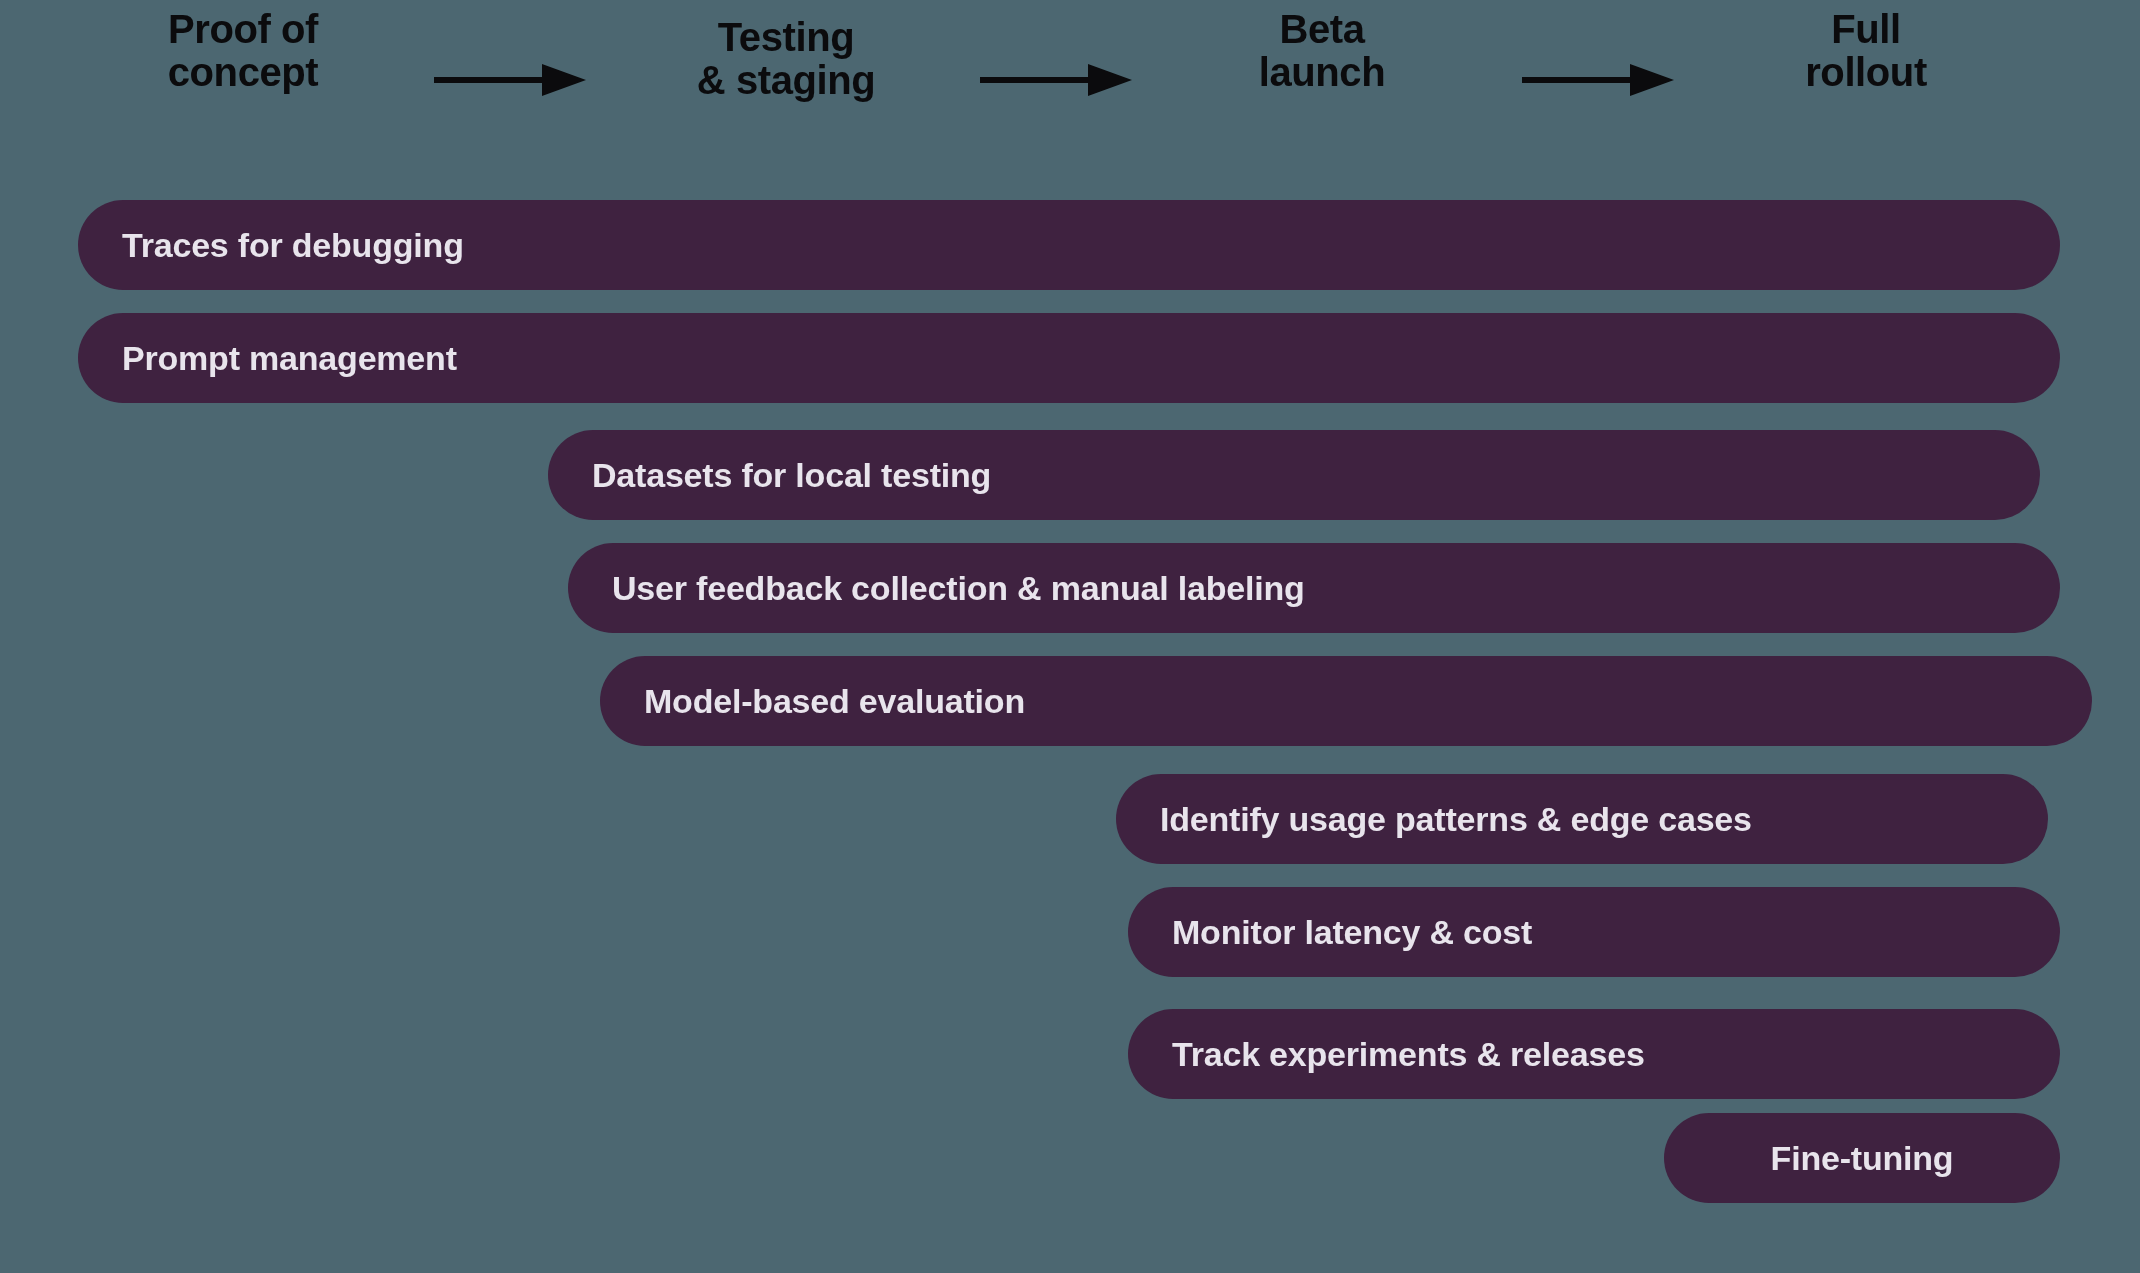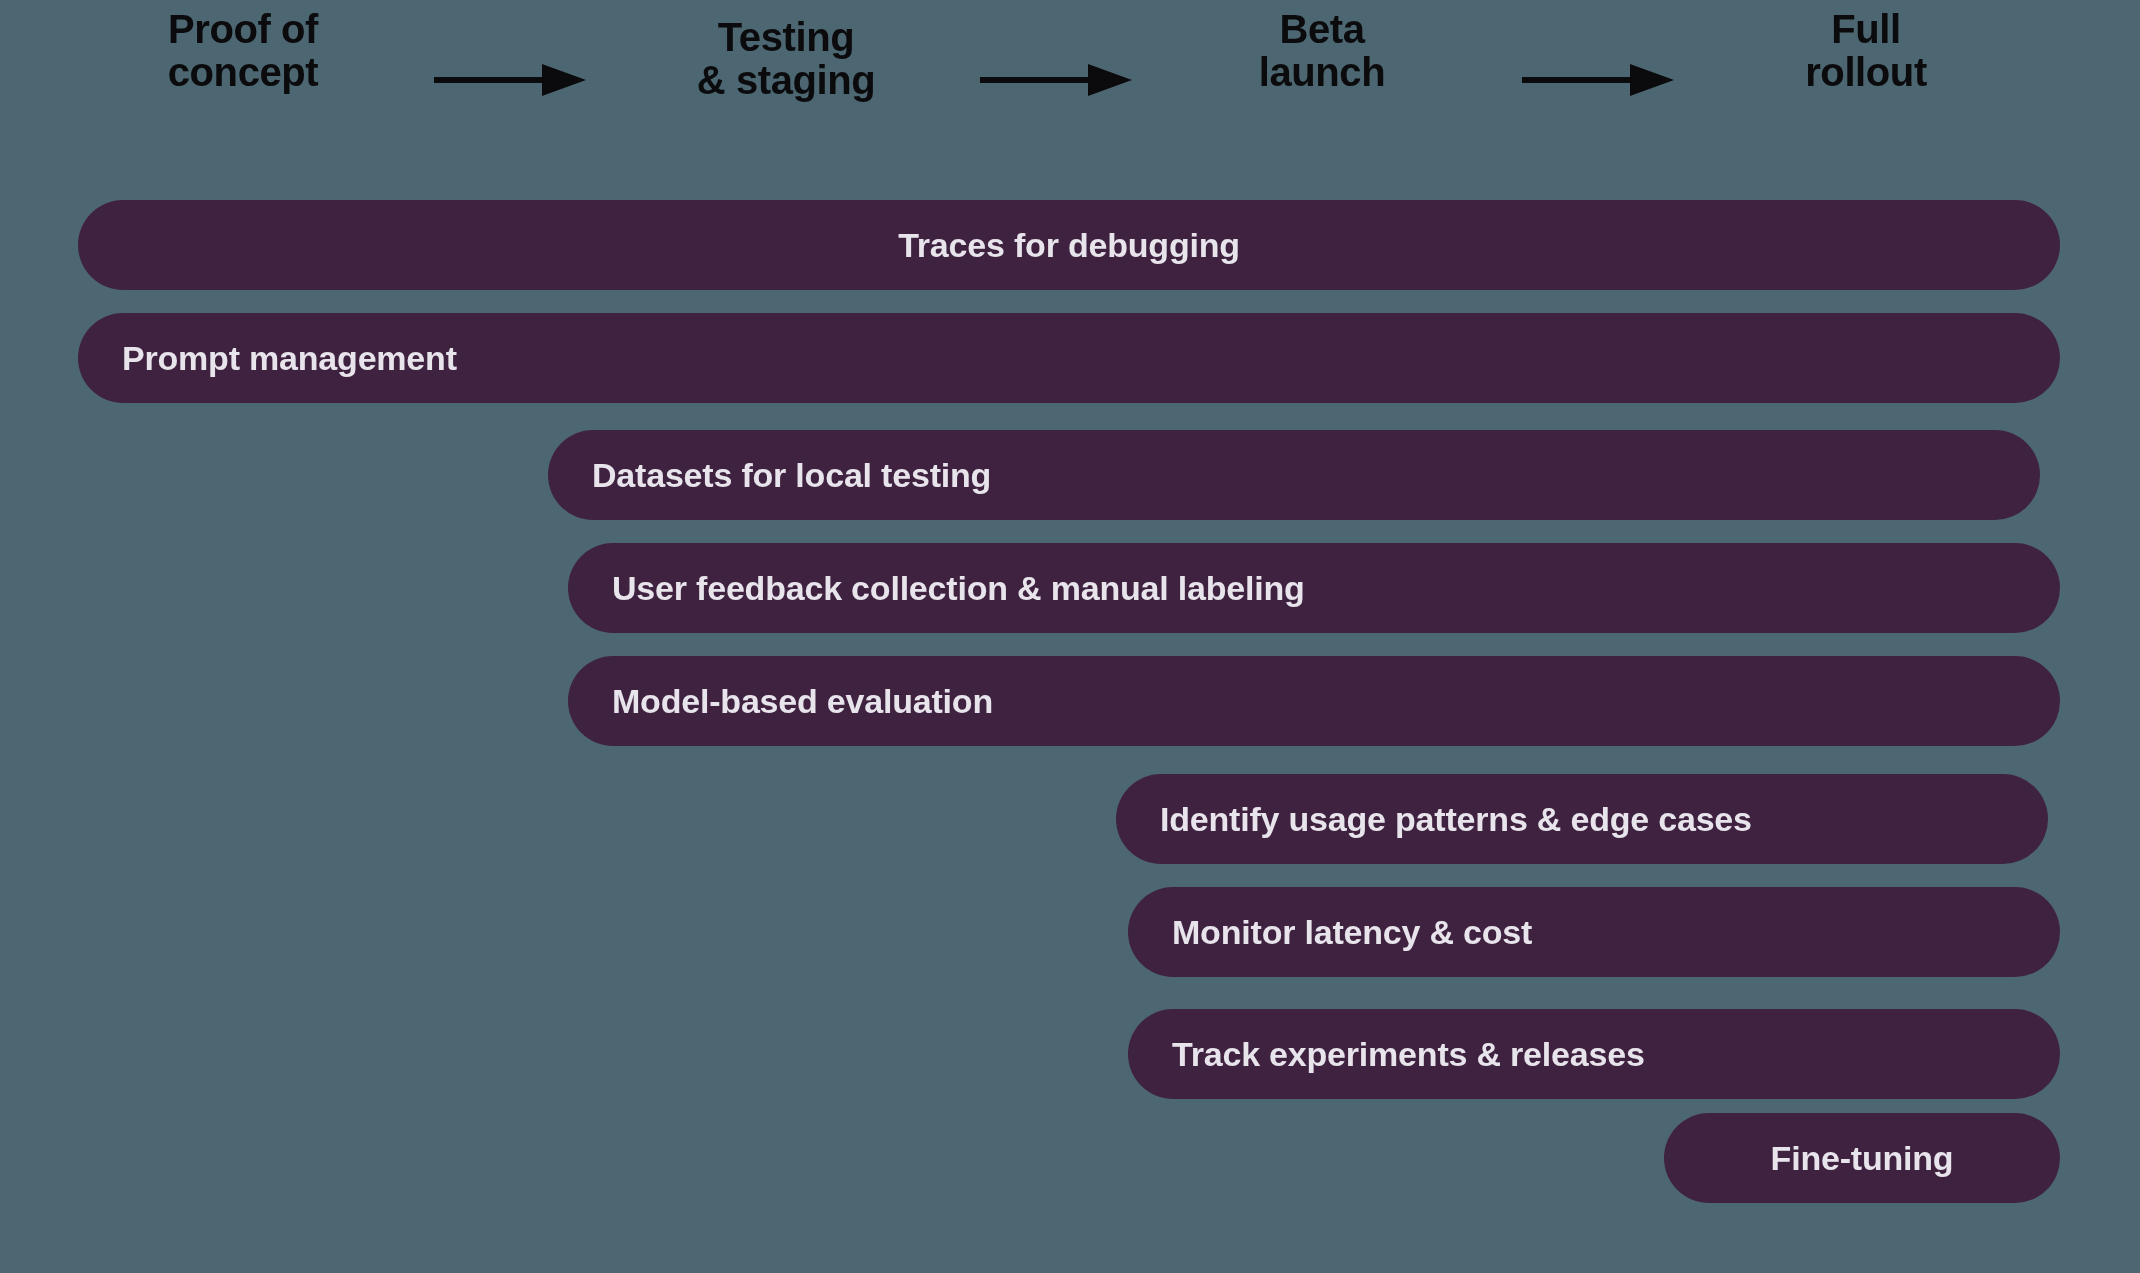--- a/index.html
+++ b/index.html
@@ -95,33 +95,33 @@
           <rect x="0" y="14" width="118" height="6" fill="#0B0B0D"></rect>
           <polygon points="108,1 152,17 108,33" fill="#0B0B0D"></polygon>
         </svg></div>
       <div class="stage-arrow" style="left: 1598px; width: 152px;"><svg width="152" height="34" viewBox="0 0 152 34" xmlns="http://www.w3.org/2000/svg">
           <rect x="0" y="14" width="118" height="6" fill="#0B0B0D"></rect>
           <polygon points="108,1 152,17 108,33" fill="#0B0B0D"></polygon>
         </svg></div>
     </div>
 
   <div id="capability-bars">
-      <div class="pill" style="left: 78px; width: 1982px; top: 200px; justify-content: center;">
+      <div class="pill" style="left: 78px; width: 1982px; top: 200px;">
         <span class="pill-label">Traces for debugging</span>
       </div>
       <div class="pill" style="left: 78px; width: 1982px; top: 313px;">
         <span class="pill-label">Prompt management</span>
       </div>
       <div class="pill" style="left: 548px; width: 1492px; top: 430px;">
         <span class="pill-label">Datasets for local testing</span>
       </div>
       <div class="pill" style="left: 568px; width: 1492px; top: 543px;">
         <span class="pill-label">User feedback collection &amp; manual labeling</span>
       </div>
-      <div class="pill" style="left: 568px; width: 1492px; top: 656px; text-align: center;">
+      <div class="pill" style="left: 600px; width: 1492px; top: 656px; text-align: center;">
         <span class="pill-label">Model-based evaluation</span>
       </div>
       <div class="pill" style="left: 1116px; width: 932px; top: 774px;">
         <span class="pill-label">Identify usage patterns &amp; edge cases</span>
       </div>
       <div class="pill" style="left: 1128px; width: 932px; top: 887px; text-align: right;">
         <span class="pill-label">Monitor latency &amp; cost</span>
       </div>
       <div class="pill" style="left: 1128px; width: 932px; top: 1000px; margin-top: 9px;">
         <span class="pill-label">Track experiments &amp; releases</span>

